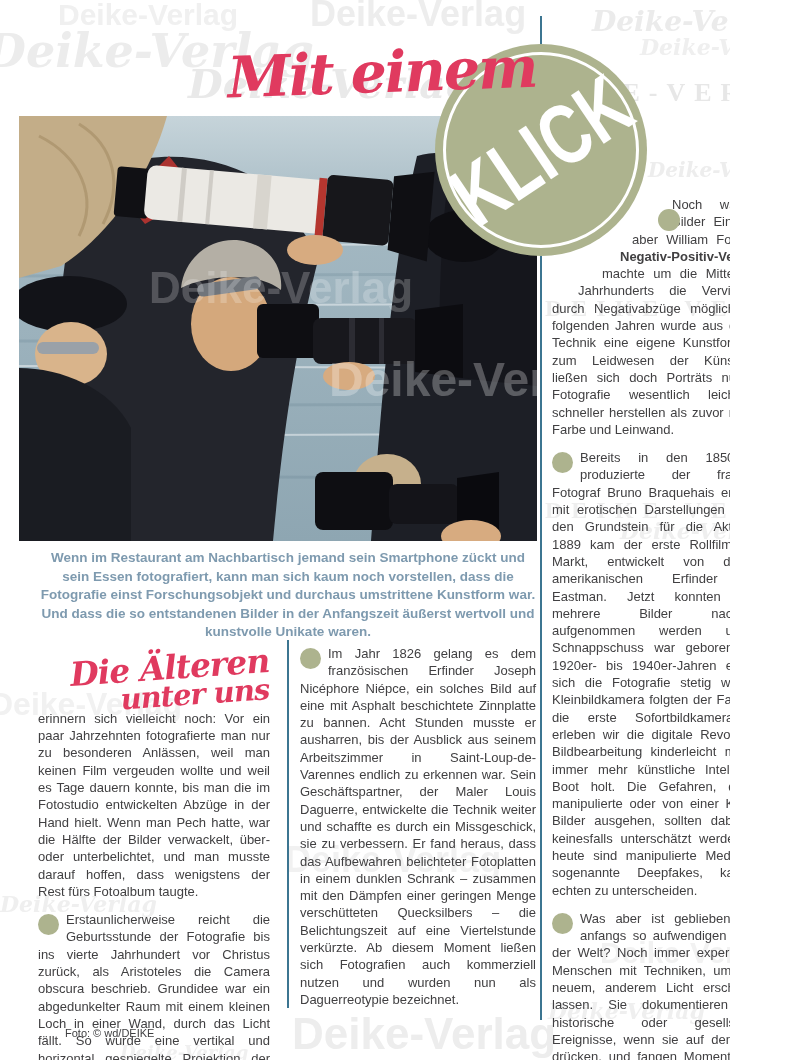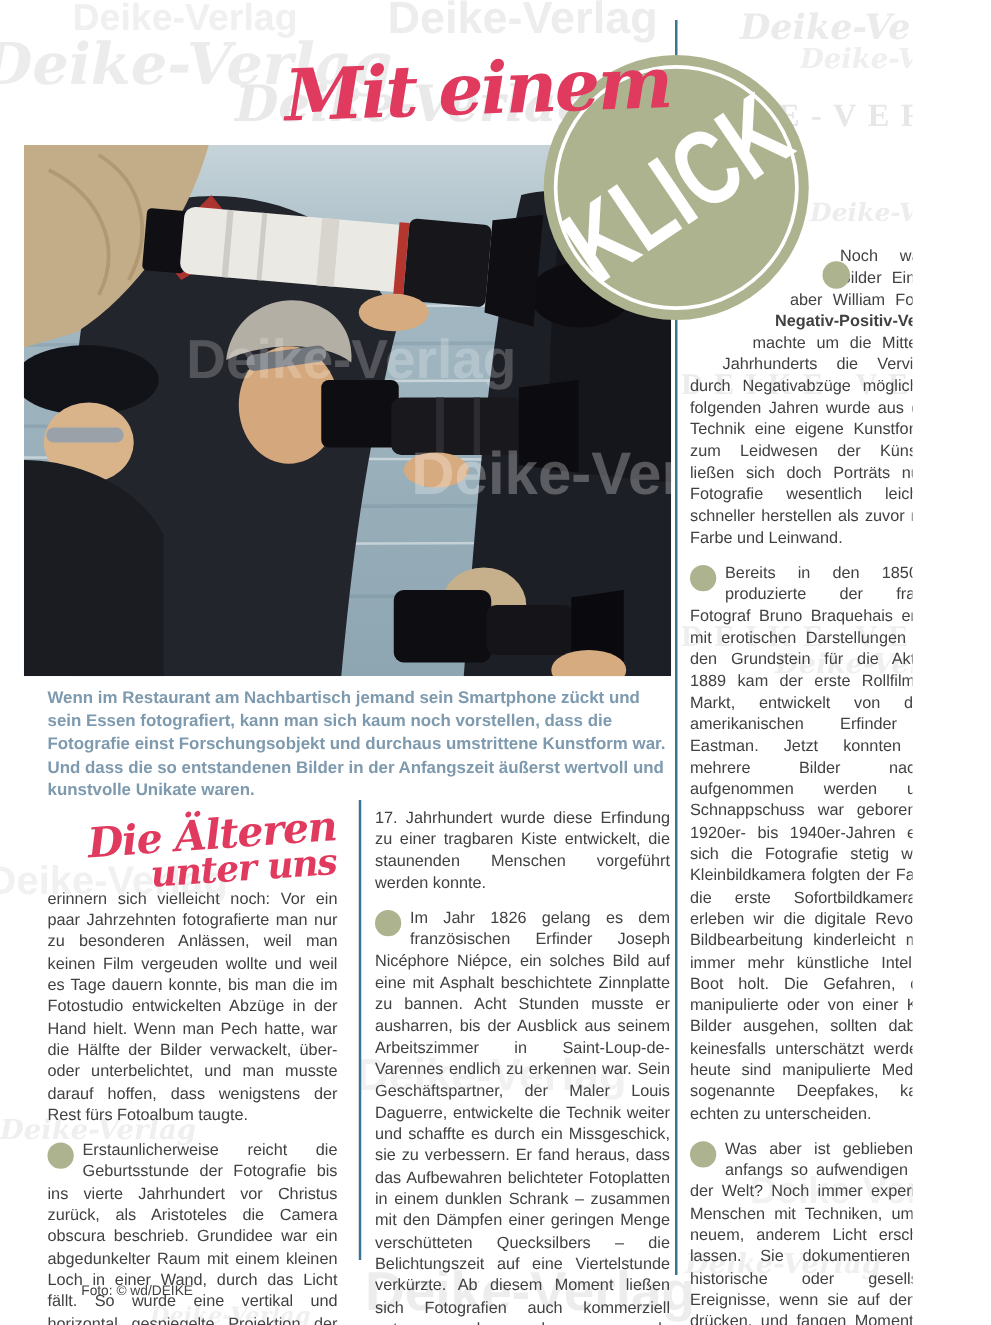--- a/index.html
+++ b/index.html
@@ -19,21 +19,21 @@
     background:#adb38e;z-index:5;}
   #badge .ring{position:absolute;inset:8px;border:3px solid #ffffff;border-radius:50%;}
   #badge .klick{position:absolute;inset:0;display:flex;align-items:center;justify-content:center;
     font-weight:bold;font-size:74px;color:#ffffff;letter-spacing:0px;
     transform:rotate(-34deg) scale(0.86,1.15);}
   
   #photo{position:absolute;left:19px;top:116px;width:518px;height:425px;overflow:hidden;z-index:2;}
   #photo .wm{z-index:3;}
   
   #caption{position:absolute;left:38px;top:549px;width:500px;z-index:4;
-    font-weight:bold;font-size:13.5px;line-height:18.6px;color:#7e9aaf;text-align:left;}
+    font-weight:bold;font-size:13.5px;line-height:18.6px;color:#7e9aaf;text-align:center;}
   
   .divider{position:absolute;width:2px;background:#3c7591;z-index:4;}
   #divider-left{left:287px;top:640px;height:368px;}
   #divider-right{left:540px;top:16px;height:1004px;}
   
   .col{position:absolute;z-index:4;font-size:13px;line-height:17.3px;color:#414042;
        text-align:justify;hyphens:auto;-webkit-hyphens:auto;}
   .col p{margin:0 0 11px 0;}
   #col-left{left:38px;top:645px;width:232px;}
   #col-mid{left:300px;top:632px;width:236px;padding-top:13px;box-sizing:border-box;}
@@ -168,21 +168,20 @@
       <div class="h1">Die Älteren</div>
       <div class="h2">unter uns</div>
     </div>
     <p>erinnern sich vielleicht noch: Vor ein paar Jahrzehnten fotografierte man nur zu besonderen Anlässen, weil man keinen Film vergeuden wollte und weil es Tage dauern konnte, bis man die im Fotostudio entwickelten Abzüge in der Hand hielt. Wenn man Pech hatte, war die Hälfte der Bilder verwackelt, über- oder unterbelichtet, und man musste darauf hoffen, dass wenigstens der Rest fürs Fotoalbum taugte.</p>
     <p><span class="bullet-float">
           <span class="bullet-dot"></span>
         </span><span>Erstaunlicherweise reicht die Geburtsstunde der Fotografie bis ins vierte Jahrhundert vor Christus zurück, als Aristoteles die Camera obscura beschrieb. Grundidee war ein abgedunkelter Raum mit einem kleinen Loch in einer Wand, durch das Licht fällt. So wurde eine vertikal und horizontal gespiegelte Projektion der Außenwelt sichtbar. Im</span></p>
   </div>
 
   <div class="col" id="col-mid">
-    <p>17. Jahrhundert wurde diese Erfindung zu einer tragbaren Kiste entwickelt, die staunenden Menschen vorgeführt werden konnte.</p>
     <p><span class="bullet-float">
           <span class="bullet-dot"></span>
         </span><span>Im Jahr 1826 gelang es dem französischen Erfinder Joseph Nicéphore Niépce, ein solches Bild auf eine mit Asphalt beschichtete Zinnplatte zu bannen. Acht Stunden musste er ausharren, bis der Ausblick aus seinem Arbeitszimmer in Saint-Loup-de-Varennes endlich zu erkennen war. Sein Geschäftspartner, der Maler Louis Daguerre, entwickelte die Technik weiter und schaffte es durch ein Missgeschick, sie zu verbessern. Er fand heraus, dass das Aufbewahren belichteter Fotoplatten in einem dunklen Schrank – zusammen mit den Dämpfen einer geringen Menge verschütteten Quecksilbers – die Belichtungszeit auf eine Viertelstunde verkürzte. Ab diesem Moment ließen sich Fotografien auch kommerziell nutzen und wurden nun als Daguerreotypie bezeichnet.</span></p>
   </div>
 
   <div class="col" id="col-right">
     <div id="rp1">
       <span id="rp1-dot"></span>
       <div class="wrapstep ws1"></div>
       <div class="wrapstep ws2"></div>

